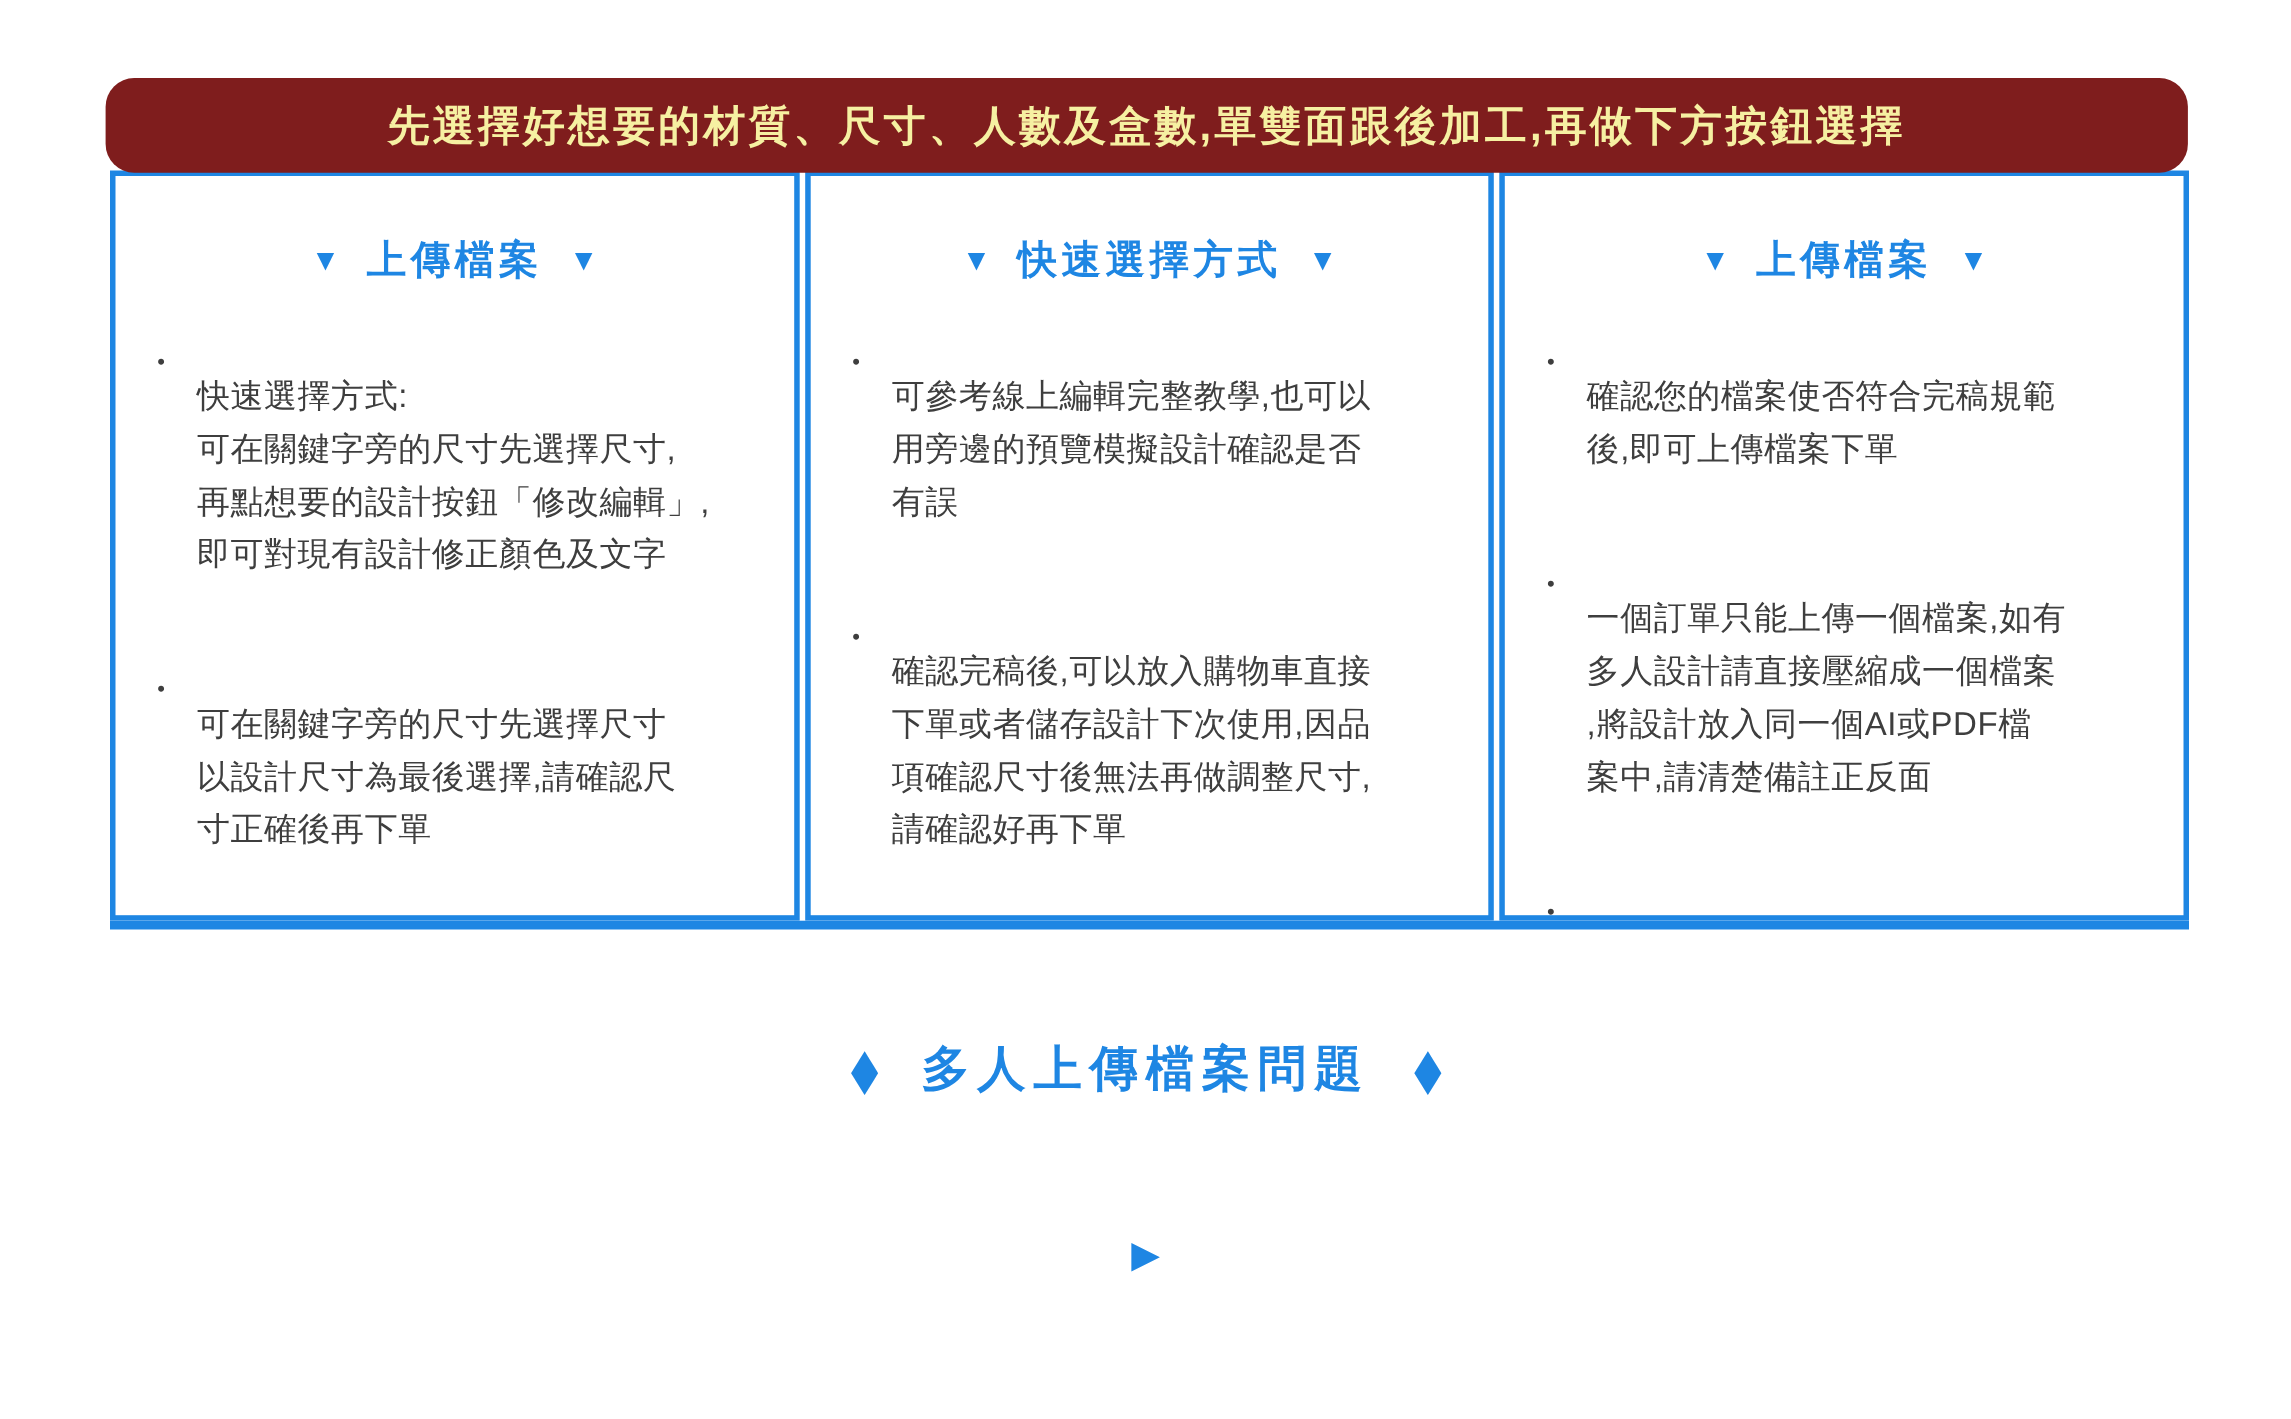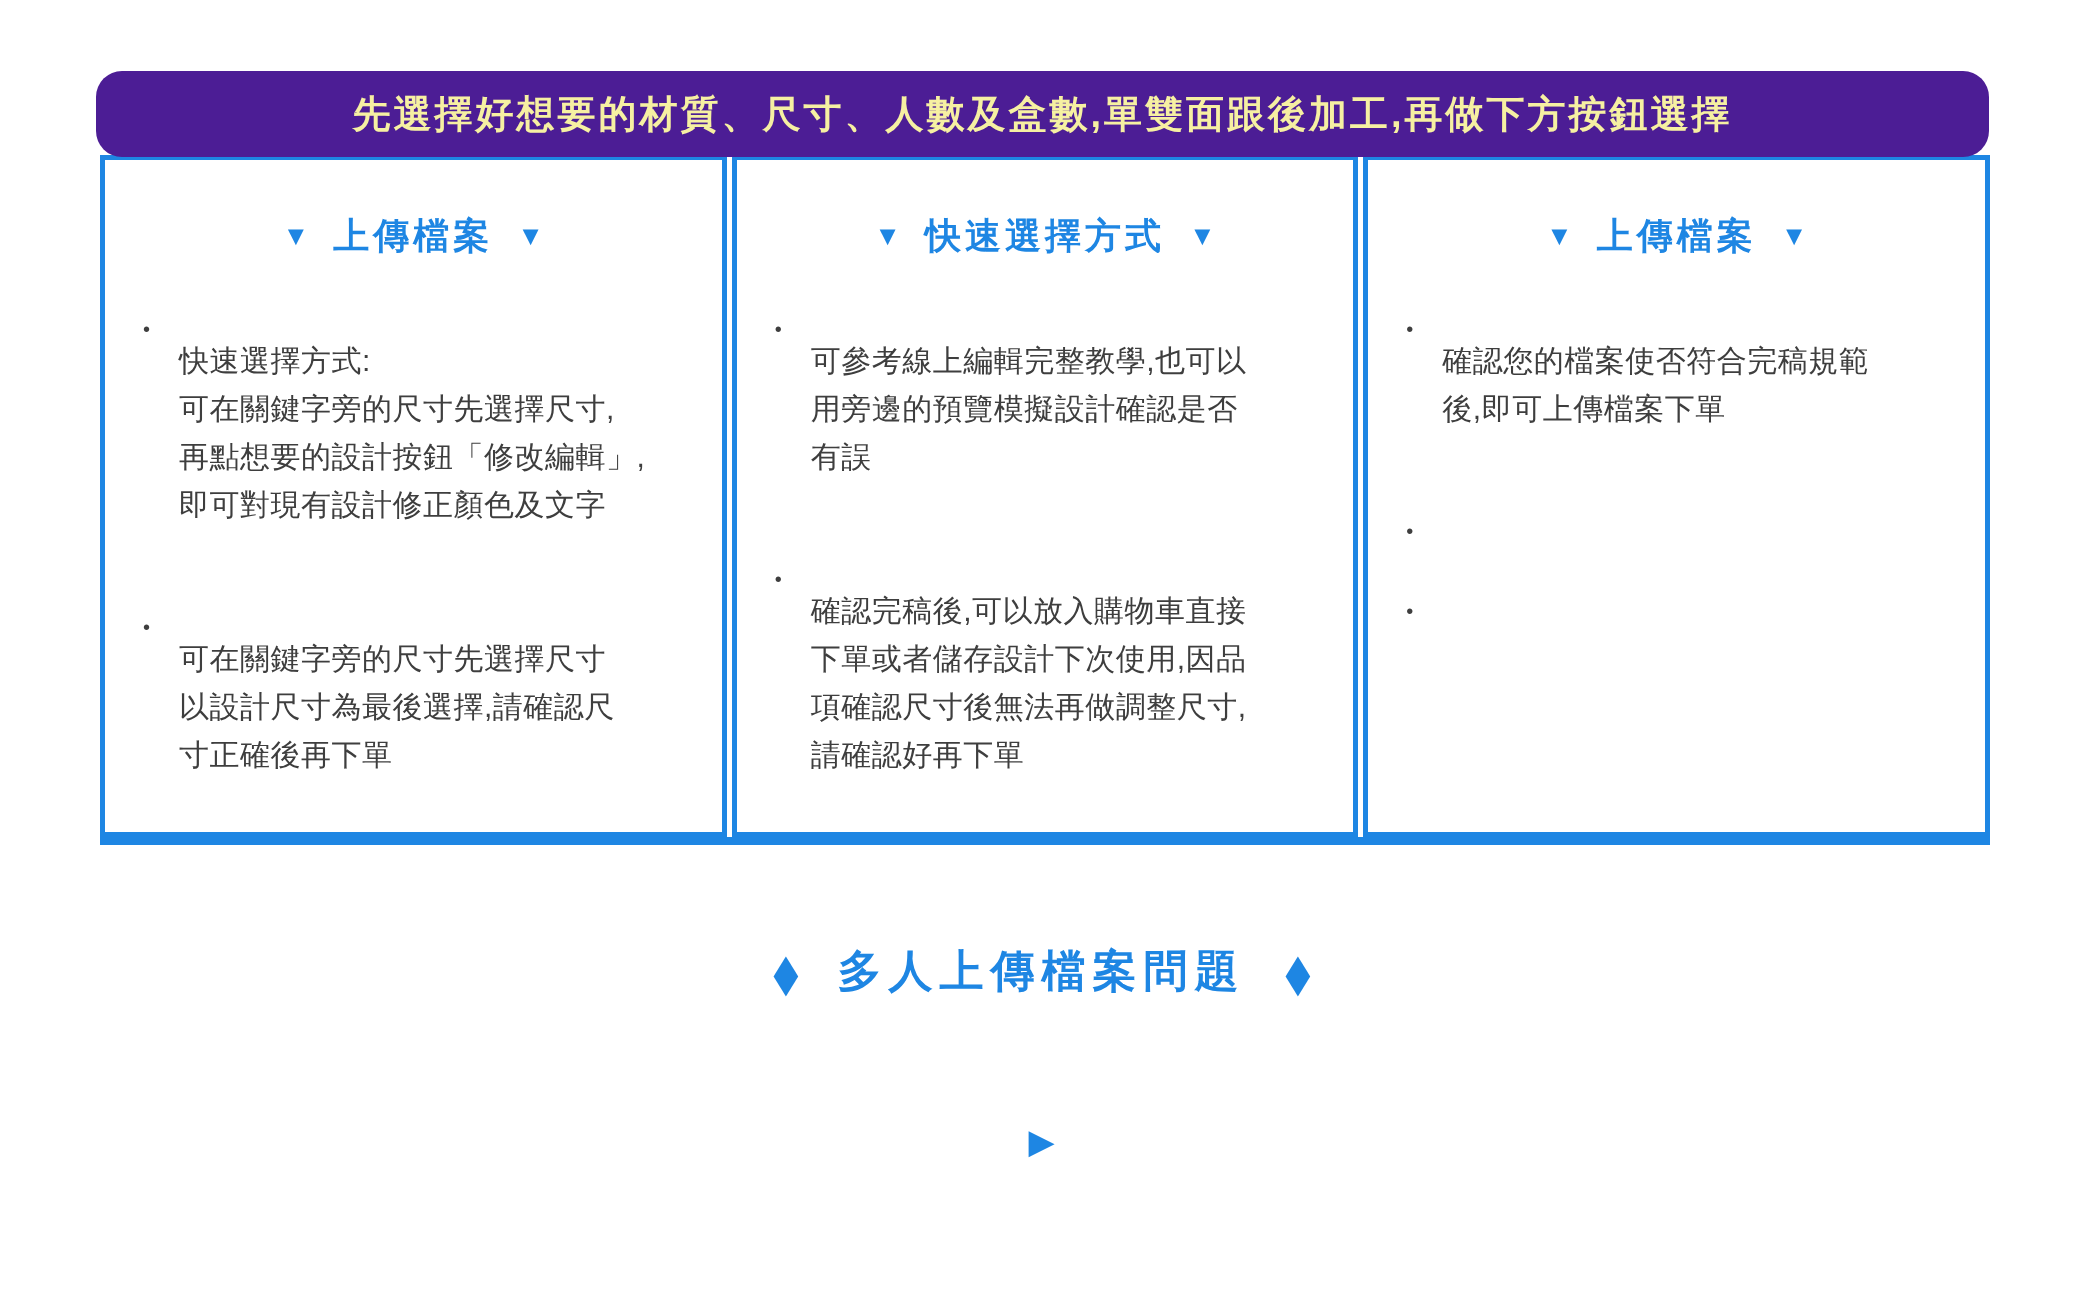--- a/index.html
+++ b/index.html
@@ -13,21 +13,21 @@
     position: relative;
     font-family: "Liberation Sans", "DejaVu Sans", sans-serif;
     overflow: hidden;
   }
   .banner {
     position: absolute;
     left: 96px;
     top: 71px;
     width: 1893px;
     height: 86px;
-    background: #4c1d95;
+    background: #7f1d1d;
     border-radius: 26px;
     display: flex;
     align-items: center;
     justify-content: center;
     box-sizing: border-box;
     z-index: 2;
   }
   .banner-text {
     color: #F6F0A2;
     font-size: 38px;
@@ -205,20 +205,24 @@
       <span class="tri">▼</span>
     </div>
     <div class="bullets">
       <div class="bullet">
         <span class="bullet-dot">•</span>
         <p class="bullet-text">確認您的檔案使否符合完稿規範
 後,即可上傳檔案下單</p>
       </div>
       <div class="bullet">
         <span class="bullet-dot">•</span>
+        <p class="bullet-text">一個訂單只能上傳一個檔案,如有
+多人設計請直接壓縮成一個檔案
+,將設計放入同一個AI或PDF檔
+案中,請清楚備註正反面</p>
       </div>
       <div class="bullet">
         <span class="bullet-dot">•</span>
 
       </div>
     </div>
   </section>
 
 </div>
 

